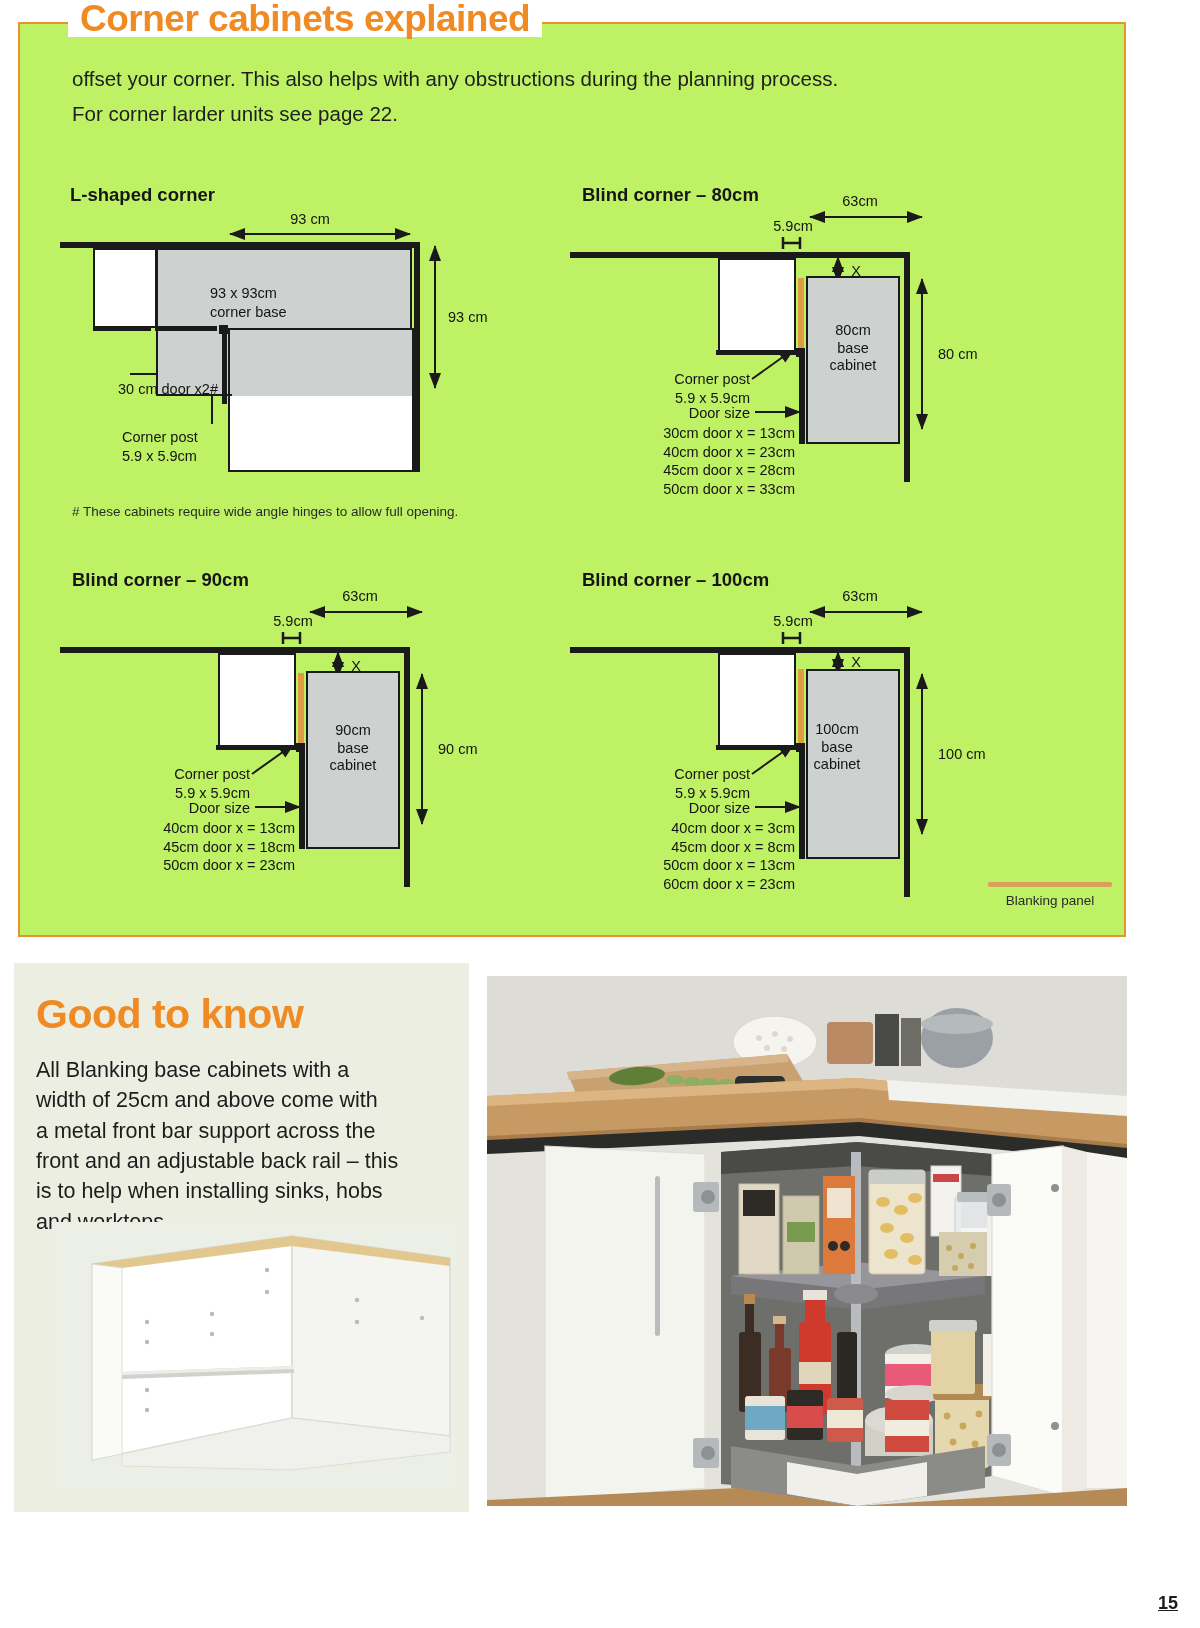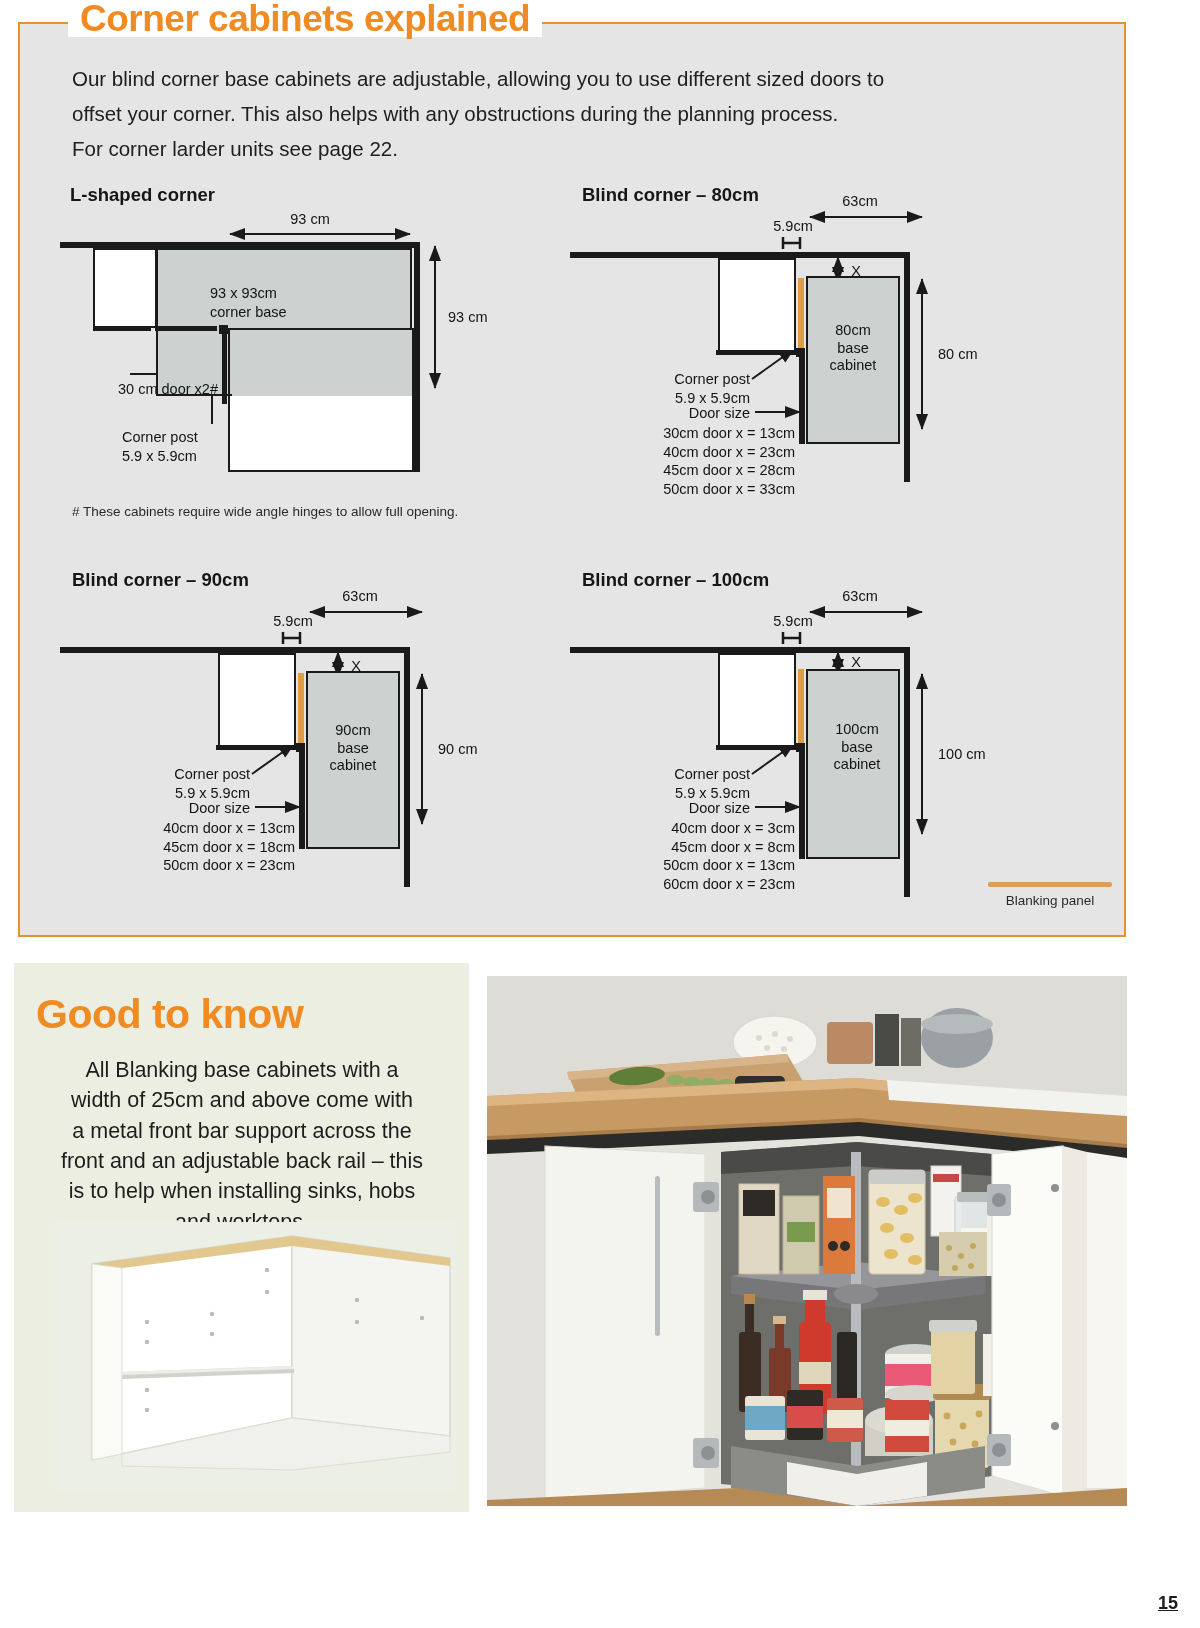--- a/index.html
+++ b/index.html
@@ -10,21 +10,21 @@
     font-family:"Liberation Sans", sans-serif;
     color:#1b1b1b;
     position:relative;
     overflow:hidden;
   }
 
   
   #panel {
     position:absolute; left:18px; top:22px; width:1108px; height:915px;
     border:2px solid #e8922e;
-    background:#e5e5e5;
+    background:#bef264;
   }
   #panel-title {
     position:absolute; left:48px; top:-24px;
     background:#ffffff; padding:0 12px;
     font-size:37px; font-weight:bold; letter-spacing:-0.5px;
     color:#ef8b22; white-space:nowrap;
     line-height:1;
   }
 
   #intro {
@@ -55,21 +55,20 @@
 
   
   #blanking { position:absolute; left:968px; top:858px; width:124px; text-align:center; }
   #blanking .bar { height:5px; background:#d9a05b; border-radius:2px; }
   #blanking .cap { margin-top:6px; font-size:13.5px; color:#2a2a2a; white-space:nowrap; }
 
   
   #gtk {
     position:absolute; left:14px; top:963px; width:455px; height:549px;
     background:#eceee2;
-    text-align:center;
   }
   #gtk-title {
     position:absolute; left:22px; top:28px;
     font-size:41px; font-weight:bold; color:#ef8b22; letter-spacing:-0.5px;
   }
   #gtk-body {
     position:absolute; left:22px; top:92px; width:412px;
     font-size:21.5px; line-height:1.41; color:#1d1d1d;
   }
   
@@ -81,21 +80,20 @@
   #pageno { position:absolute; right:22px; bottom:14px; font-size:18px; font-weight:bold; color:#1b1b1b;text-decoration:underline; }
 </style>
 </head>
 <body>
 
 <div id="panel">
 
   <div id="panel-title">Corner cabinets explained</div>
 
   <div id="intro">
-    <p>Our blind corner base cabinets are adjustable, allowing you to use different sized doors to</p>
     <p>offset your corner. This also helps with any obstructions during the planning process.</p>
     <p>For corner larder units see page 22.</p>
   </div>
 
   <div class="diagram" style="left:40px; top:160px; width:460px; height:300px;">
 
     <div class="dg-title" style="left:10px; top:0px;text-align:right;">L-shaped corner</div>
 
     <div class="lbl c" style="left:200px; top:26px; width:100px;">93 cm</div>
     <svg class="ov" width="460" height="300">
@@ -323,21 +321,21 @@
 
     <div class="orangebar" style="left:228px; top:100px; width:6px; height:80px;"></div>
 
     <div class="post" style="left:226px; top:174px; width:9px; height:9px;"></div>
     <div class="post" style="left:229px; top:180px; width:6px; height:110px;"></div>
 
     <div class="grey" style="left:236px; top:100px; width:94px; height:190px;"></div>
 
     <div class="lbl c" style="left:276px; top:84px; width:20px;">X</div>
 
-    <div class="lbl c" style="left:240px; top:152px; width:94px; line-height:1.22;text-align:center;">
+    <div class="lbl c" style="left:220px; top:152px; width:94px; line-height:1.22;text-align:center;">
       <span>100cm</span><br>
       <span>base</span><br>
       <span>cabinet</span>
     </div>
 
     <div class="lbl" style="left:368px; top:176px;">100 cm</div>
 
     <div class="lbl r" style="left:30px; top:196px; width:150px;">
       <span>Corner post</span><br>
       <span>5.9 x 5.9cm</span>

